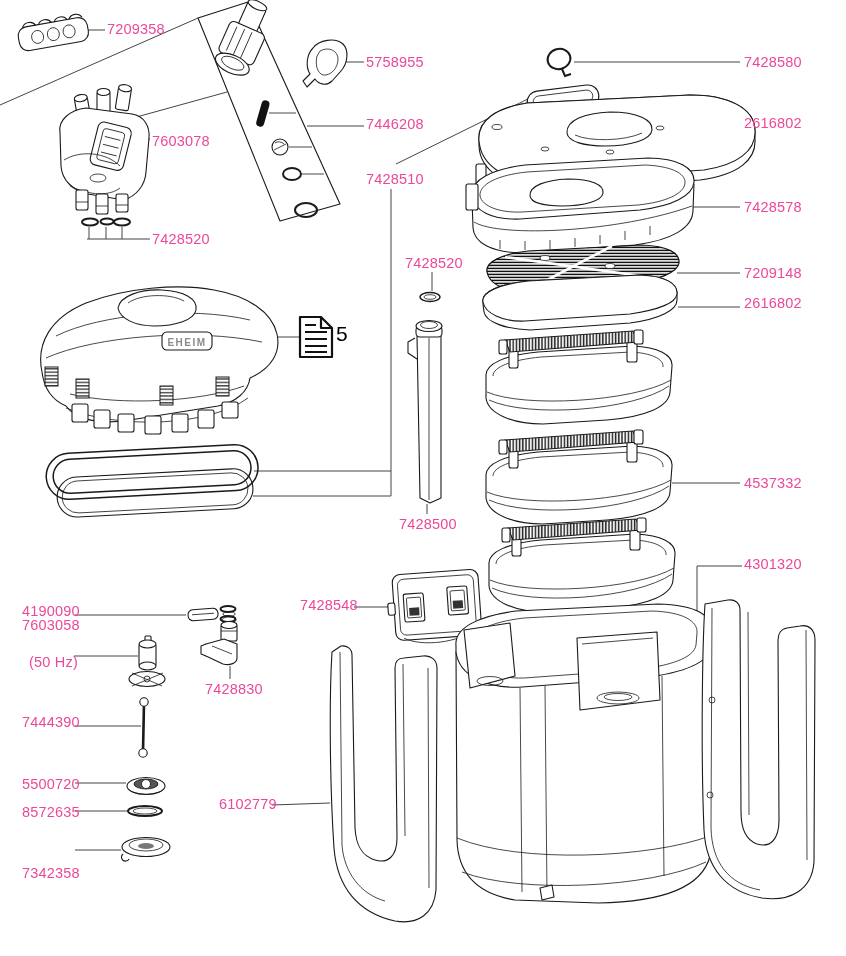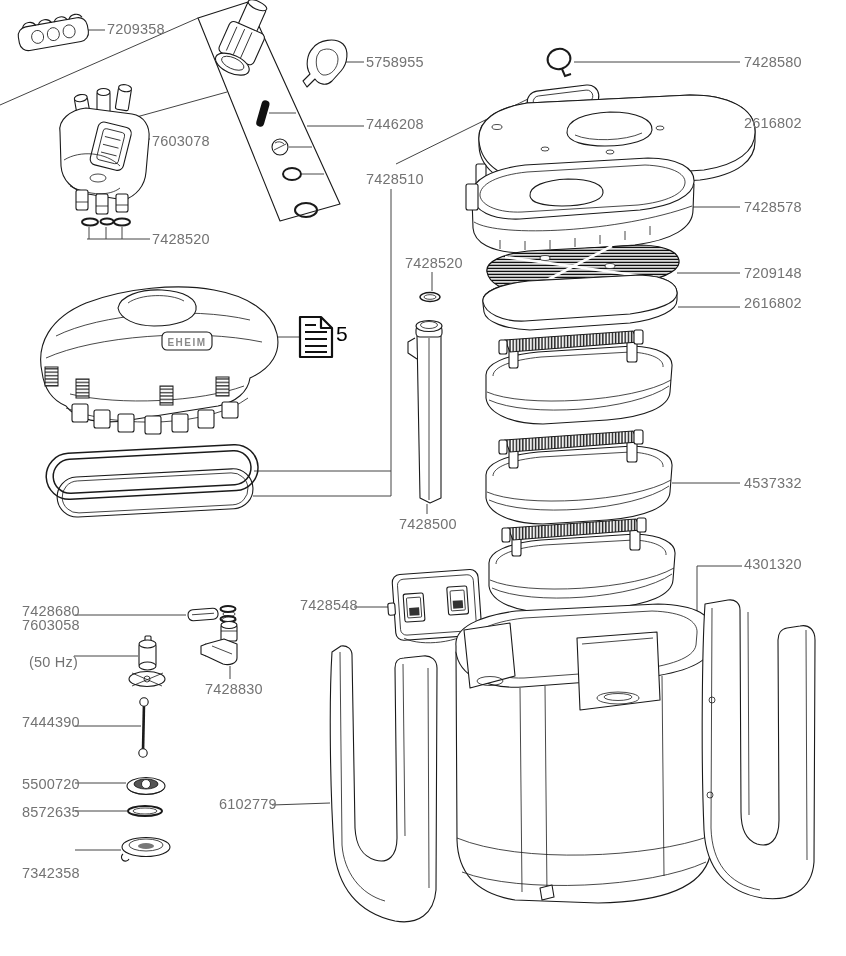--- a/index.html
+++ b/index.html
@@ -1,20 +1,20 @@
 <!DOCTYPE html>
 <html><head>
 <meta charset="utf-8">
 <style>
   html,body{margin:0;padding:0;background:#fff;}
   .stage{position:relative;width:846px;height:956px;background:#fff;
          font-family:"Liberation Sans",sans-serif;overflow:hidden;}
   .stage svg{position:absolute;left:0;top:0;}
   .part-label{position:absolute;font-size:14.5px;line-height:16px;
-              letter-spacing:.2px;color:#737373;white-space:nowrap;}
+              letter-spacing:.2px;color:#ec4899;white-space:nowrap;}
   .manual-number{position:absolute;font-size:21px;color:#000;}
   
   .ln{fill:none;stroke:#1a1a1a;stroke-width:1.1;stroke-linejoin:round;stroke-linecap:round;}
   .th{fill:none;stroke:#1a1a1a;stroke-width:.8;}
   .solid{fill:#fff;stroke:#1a1a1a;stroke-width:1.1;stroke-linejoin:round;}
   .thick{fill:none;stroke:#1a1a1a;stroke-width:2;}
   .dark{fill:#111;stroke:none;}
   .leader{fill:none;stroke:#444;stroke-width:1;}
 </style>
 </head>
@@ -351,21 +351,21 @@
 <div class="part-label" style="left:744px;top:54px">7428580</div>
 <div class="part-label" style="left:744px;top:115px">2616802</div>
 <div class="part-label" style="left:744px;top:199px">7428578</div>
 <div class="part-label" style="left:405px;top:255px">7428520</div>
 <div class="part-label" style="left:744px;top:265px">7209148</div>
 <div class="part-label" style="left:744px;top:295px">2616802</div>
 <div class="part-label" style="left:744px;top:475px">4537332</div>
 <div class="part-label" style="left:399px;top:516px">7428500</div>
 <div class="part-label" style="left:744px;top:556px">4301320</div>
 <div class="part-label" style="left:300px;top:597px">7428548</div>
-<div class="part-label" style="left:22px;top:603px">7428680</div>
+<div class="part-label" style="left:22px;top:603px">4190090</div>
 <div class="part-label" style="left:22px;top:617px">7603058</div>
 <div class="part-label" style="left:29px;top:654px">(50 Hz)</div>
 <div class="part-label" style="left:205px;top:681px">7428830</div>
 <div class="part-label" style="left:22px;top:714px">7444390</div>
 <div class="part-label" style="left:22px;top:776px">5500720</div>
 <div class="part-label" style="left:22px;top:804px">8572635</div>
 <div class="part-label" style="left:22px;top:865px">7342358</div>
 <div class="part-label" style="left:219px;top:796px">6102779</div>
 
 <div class="manual-number" style="left:336px;top:322px">5</div>

